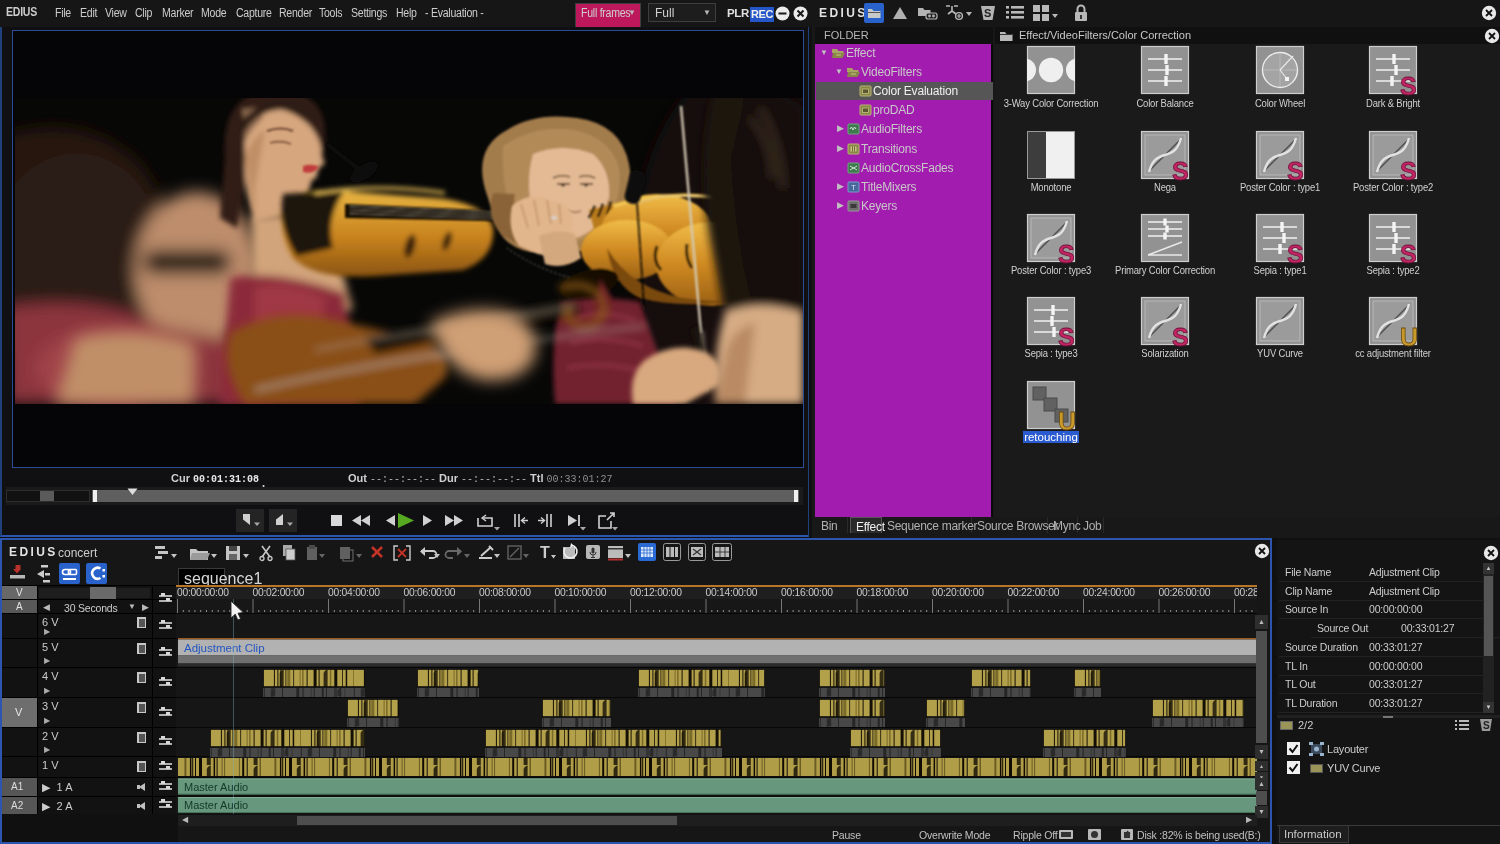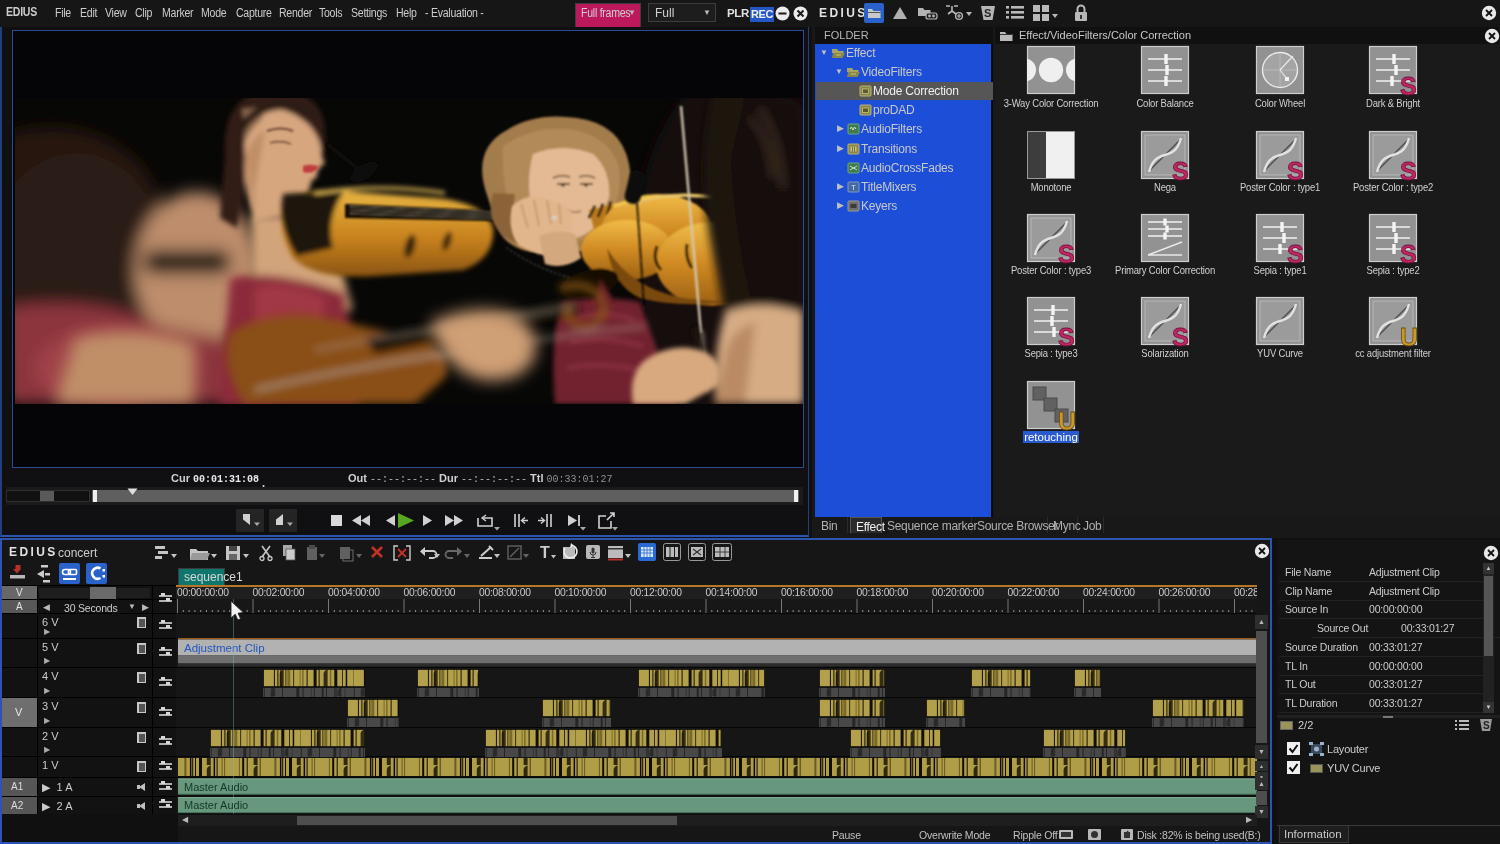--- a/index.html
+++ b/index.html
@@ -17,33 +17,33 @@
 #player { left:0; top:27px; width:809px; height:510px; background:#101013; border-left:2px solid #20407c; border-bottom:2px solid #2b55ae; border-right:1px solid #20407c;padding-left:40px; }
 #vidbox { left:10px; top:3px; width:792px; height:438px; background:#050507; border:1px solid #2b4c94; }
 #tcrow { left:0; top:444px; width:809px; height:16px; }
 #tcrow > span { position:absolute; top:1px; font-size:11px; font-weight:bold; color:#d0d0d0; }
 #tcrow span span { font-weight:normal; }
 #scrubrow { left:4px; top:460px; width:797px; height:18px; background:#1a1a1a; }
 #transport { left:0; top:479px; width:809px; height:28px; }
 
 
 #browser { left:812px; top:27px; width:688px; height:511px; background:#181818; }
-#folderpanel { left:3px; top:0px; width:178px; height:490px; background:#1d4ed8; border-right:2px solid #0a0a0a; }
+#folderpanel { left:3px; top:0px; width:178px; height:490px; background:#a21caf; border-right:2px solid #0a0a0a; }
 #folderhdr { left:0; top:0; width:178px; height:17px; background:#101010; color:#b8b8b8; font-size:11px; padding:2px 0 0 9px; }
 #palette { left:183px; top:0; width:505px; height:490px; background:#1a1a1a; }
 #palhdr { left:0; top:0; width:505px; height:17px; background:#101010; color:#c8c8c8; font-size:11px; padding:2px 0 0 24px; }
 #btabs { left:812px; top:517px; width:688px; height:21px; }
 #btabs div { position:absolute; top:0; height:16px; font-size:12px; letter-spacing:-0.3px; color:#b0b0b0; padding:2px 0 0 5px; border-right:1px solid #2a2a2a; box-sizing:border-box; white-space:nowrap; }
 
 
 #tlwin { left:0; top:538px; width:1272px; height:306px; background:#161616; border:2px solid #2b55ae; }
 #tltitle { left:2px; top:2px; width:1266px; height:20px; }
 #tltool { left:0px; top:3px; width:1268px; height:20px; }
 #tltool2 { left:0px; top:22px; width:176px; height:24px; }
-#seqtab { left:176px; top:28px; width:47px; height:17px; background:#0f766e; border:1px solid #3a3a3a; border-bottom:none; color:#d8d8d8; font-size:12px; padding:1px 0 0 5px; }
+#seqtab { left:176px; top:28px; width:47px; height:17px; background:#000000; border:1px solid #3a3a3a; border-bottom:none; color:#d8d8d8; font-size:16px; padding:1px 0 0 5px; }
 #trackhdrs { left:0px; top:0px; width:176px; height:232px; }
 #tlvscroll { left:1253px; top:45px; width:13px; height:240px; }
 #tlhscroll { left:176px; top:275px; width:1079px; height:12px; }
 #tlstatus { left:0; top:287px; width:1268px; height:15px; color:#c0c0c0; font-size:10.5px; letter-spacing:-0.2px; }
 
 
 .trow { position:absolute; left:0; width:176px; border-top:1px solid #000; background:#121212; }
 .tgut { position:absolute; left:0; top:0; width:36px; height:100%; background:#121212; border-right:1px solid #000; }
 .tname { position:absolute; left:40px; top:2px; color:#cccccc; font-size:11px; }
 .texp { position:absolute; left:42px; bottom:2px; color:#aaaaaa; font-size:8px; }
@@ -365,21 +365,21 @@
           <path d="M0,2 l5,0 1.5,2 5,0 0,2 -11.5,0 z" fill="#a8a464"></path>
           <path d="M1,6 l12,0 -2.5,5 -10.5,0 z" fill="#8a8648"></path>
           <path d="M4,8 l5,0" stroke="#c8c480" stroke-width="1"></path>
         </svg>
 <span style="position:absolute;left:46px;top:38.1px;color:#c8c8c8;font-size:12px;letter-spacing:-0.2px;">VideoFilters</span>
 <div style="position:absolute;left:1px;top:55.2px;width:177px;height:18px;background:#565656;"></div>
 <svg width="14" height="12" style="position:absolute;left:44px;top:58.2px;">
           <rect x="1" y="1" width="11" height="10" rx="1" fill="#8a8648" stroke="#b8b474" stroke-width="1"></rect>
           <rect x="3.5" y="4" width="6" height="4.5" fill="#5a5830" stroke="#c8c480" stroke-width="0.8"></rect>
         </svg>
-<span style="position:absolute;left:58px;top:57.2px;color:#f0f0f0;font-size:12px;letter-spacing:-0.2px;">Mode Correction</span>
+<span style="position:absolute;left:58px;top:57.2px;color:#f0f0f0;font-size:12px;letter-spacing:-0.2px;">Color Evaluation</span>
 <svg width="14" height="12" style="position:absolute;left:44px;top:77.30000000000001px;">
           <rect x="1" y="1" width="11" height="10" rx="1" fill="#8a8648" stroke="#b8b474" stroke-width="1"></rect>
           <rect x="3.5" y="4" width="6" height="4.5" fill="#5a5830" stroke="#c8c480" stroke-width="0.8"></rect>
         </svg>
 <span style="position:absolute;left:58px;top:76.3px;color:#c8c8c8;font-size:12px;letter-spacing:-0.2px;">proDAD</span>
 <span style="position:absolute;left:22px;top:96.4px;color:#c0c0c0;font-size:9px;">▶</span>
 <svg width="14" height="12" style="position:absolute;left:32px;top:96.4px;">
           <rect x="1" y="1" width="11" height="10" rx="1" fill="#3f7a4f" stroke="#6aa87a" stroke-width="1"></rect>
           <path d="M3,6 l1.5,-2 1.5,3 1.5,-3 1.5,2" stroke="#cde4d2" stroke-width="1" fill="none"></path>
         </svg>

